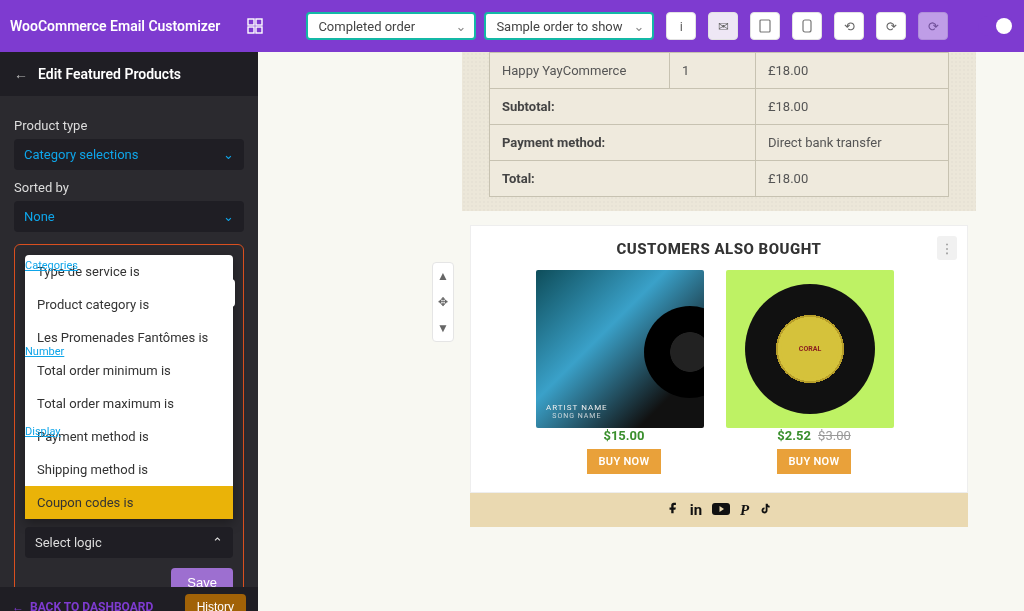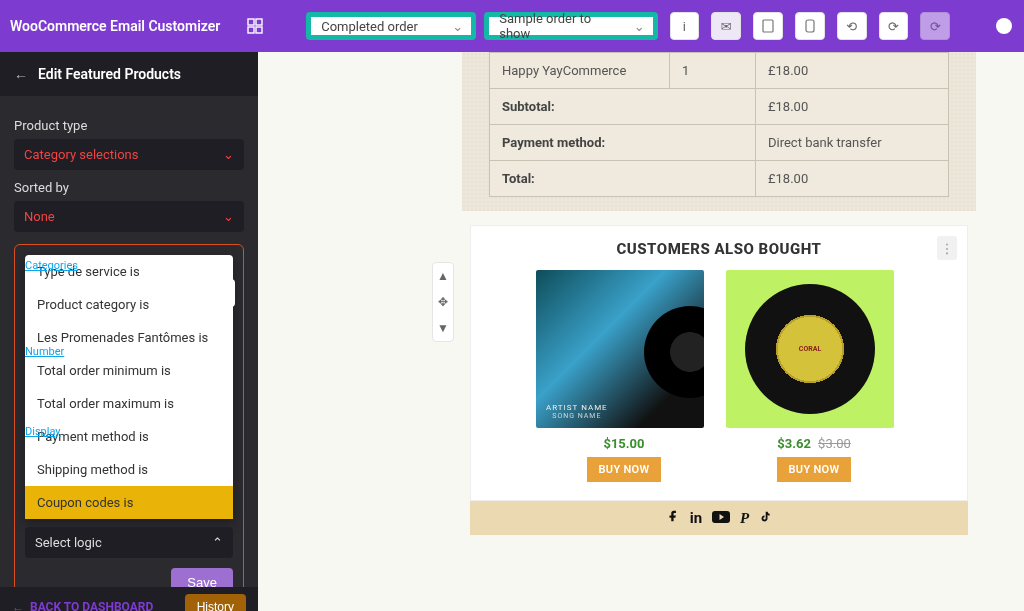--- a/index.html
+++ b/index.html
@@ -1,32 +1,32 @@
 <!DOCTYPE html>
 <html><head>
 <meta charset="utf-8">
 <style>
 * { box-sizing: border-box; margin: 0; padding: 0; }
 body { font-family: -apple-system, BlinkMacSystemFont, "Segoe UI", Roboto, sans-serif; font-size: 13px; background: #f0f0f0; width: 1024px; height: 611px; overflow: hidden; }
 .topbar { height: 52px; display: flex; align-items: center; background: #7e3bd0; padding: 0 10px; gap: 8px; }
 .app-title { color: #fff; font-weight: 600; font-size: 14px; flex: 0 0 auto; margin-right: 16px; }
 .grid-icon-btn { width: 22px; height: 22px; display: flex; align-items: center; justify-content: center; margin-right: 12px; }
-.top-select { background: #fff; border: 5px solid #14b8a6; border-radius: 4px; height: 28px; display: flex; align-items: center; padding: 0 28px 0 10px; font-size: 13px; color: #444; position: relative; min-width: 170px; }
+.top-select { background: #fff; border: 2px solid #14b8a6; border-radius: 4px; height: 28px; display: flex; align-items: center; padding: 0 28px 0 10px; font-size: 13px; color: #444; position: relative; min-width: 170px; }
 .top-select .chev { position: absolute; right: 8px; color: #888; }
 .top-spacer { flex: 1; }
 .icon-btn { width: 30px; height: 28px; background: #fff; border: 1px solid #e2e2e2; border-radius: 4px; display: flex; align-items: center; justify-content: center; color: #666; margin-left: 4px; }
 .icon-btn.active { background: #eee7f5; }
 .toggle { width: 36px; height: 20px; border-radius: 10px; background: #7e3bd0; position: relative; margin-left: 12px; }
 .toggle .knob { width: 16px; height: 16px; background: #fff; border-radius: 50%; position: absolute; top: 2px; right: 2px; }
 .main { display: flex; height: calc(611px - 36px); }
 .sidebar { width: 258px; background: #2b2a2f; color: #ccc; position: relative; display: flex; flex-direction: column; }
 .sb-header { height: 44px; display: flex; align-items: center; background: #1f1e24; color: #fff; font-weight: 600; font-size: 14px; padding: 0 14px; gap: 10px; }
 .sb-body { padding: 12px 14px; flex: 1; overflow: hidden; position: relative; }
 .field-label { font-size: 13px; color: #ddd; margin: 10px 0 6px; }
-.dark-select { background: #1f1e24; border-radius: 4px; padding: 8px 10px; color: #ef4444; display: flex; justify-content: space-between; align-items: center; font-size: 13px; }
+.dark-select { background: #1f1e24; border-radius: 4px; padding: 8px 10px; color: #0ea5e9; display: flex; justify-content: space-between; align-items: center; font-size: 13px; }
 .logic-box { border: 1px solid #d94f1f; border-radius: 6px; margin-top: 12px; position: relative; padding: 6px 0 12px; background: #2b2a2f; }
 .dropdown-panel { background: #fff; border-radius: 4px; margin: 4px 10px 8px 10px; box-shadow: 0 4px 12px rgba(0,0,0,0.35); }
 .dd-item { padding: 9px 12px; color: #333; font-size: 13px; cursor: pointer; }
 .dd-item.highlight { background: #eab308; }
 .select-logic { background: #1f1e24; border-radius: 4px; padding: 8px 10px; color: #ddd; margin: 4px 10px 10px 10px; display: flex; justify-content: space-between; align-items: center; font-size: 13px; }
 .save-row { display: flex; justify-content: flex-end; padding: 0 10px; text-decoration: underline; }
 .save-btn { background: #9d6fd0; color: #fff; border: none; padding: 7px 16px; border-radius: 4px; font-size: 13px; font-weight: 500; cursor: pointer; }
 .sb-footer { height: 40px; display: flex; align-items: center; justify-content: space-between; padding: 0 12px; background: #1f1e24; }
 .back-dash { color: #7e3bd0; font-size: 12px; font-weight: 700; display: flex; align-items: center; gap: 6px; }
 .history-btn { background: #a16207; color: #fff; border: none; padding: 6px 12px; border-radius: 4px; font-size: 12px; font-weight: 500; text-align: right; }
@@ -44,21 +44,21 @@
 .cs-more { position: absolute; top: 10px; right: 10px; width: 20px; height: 24px; background: #f1f1f1; border-radius: 3px; display: flex; align-items: center; justify-content: center; color: #888; }
 .products { display: flex; justify-content: center; gap: 14px; }
 .prod { width: 176px; text-align: center; }
 .prod-img { width: 168px; height: 158px; background: #111; border-radius: 2px; position: relative; overflow: hidden; }
 .prod-img.p1 { background: linear-gradient(135deg, #0e4d5a, #3aa1c9 40%, #111 80%); }
 .prod-img.p1::after { content: ""; position: absolute; right: -32px; top: 36px; width: 92px; height: 92px; border-radius: 50%; background: radial-gradient(circle, #222 0 30%, #000 31% 100%); }
 .p1-label { position: absolute; left: 10px; bottom: 8px; color: #eee; font-size: 8px; letter-spacing: 1px; }
 .prod-img.p2 { background: #bef264; display: flex; align-items: center; justify-content: center; }
 .vinyl { width: 130px; height: 130px; border-radius: 50%; background: radial-gradient(circle, #d5c23b 0 32px, #b89f2a 32px 34px, #111 34px 100%); display: flex; align-items: center; justify-content: center; }
 .vinyl-inner { width: 58px; height: 58px; border-radius: 50%; background: #d5c23b; display: flex; align-items: center; justify-content: center; font-size: 7px; color: #8b2020; font-weight: 700; }
-.price { margin-top: 8px; font-size: 13px; font-weight: 700; color: #3a8f2d; }
+.price { font-size: 13px; font-weight: 700; color: #3a8f2d; }
 .price .strike { color: #999; text-decoration: line-through; font-weight: 400; margin-left: 4px; }
 .buy-btn { display: inline-block; margin-top: 6px; background: #e9a13a; color: #fff; padding: 6px 12px; font-size: 11px; font-weight: 600; letter-spacing: 0.3px; }
 .social-bar { background: #ead9b1; height: 34px; display: flex; align-items: center; justify-content: center; gap: 10px; color: #111; font-size: 15px; width: 498px; margin: 0 auto; }
 .behind-label { position: absolute; color: #0ea5e9; font-size: 11px; text-decoration: underline; }
 .white-input-fragment { position: absolute; background: #fff; border-radius: 4px; }
 </style>
 </head>
 <body>
 
 <div class="topbar">
@@ -216,21 +216,21 @@
             </div>
             <div class="buy-btn">BUY NOW</div>
           </div>
           <div class="prod">
             <div class="prod-img p2">
               <div class="vinyl">
                 <div class="vinyl-inner">CORAL</div>
               </div>
             </div>
             <div class="price">
-              <span>$3.62</span>
+              <span>$2.52</span>
               <span class="strike">$3.00</span>
             </div>
             <div class="buy-btn">BUY NOW</div>
           </div>
         </div>
       </div>
 
       <div class="social-bar">
         <span><svg width="14" height="14" viewBox="0 0 24 24" fill="#111">
               <path d="M13 3h4v4h-3c-.6 0-1 .4-1 1v3h4l-1 4h-3v6h-4v-6H6v-4h3V7c0-2.2 1.8-4 4-4z"></path>

